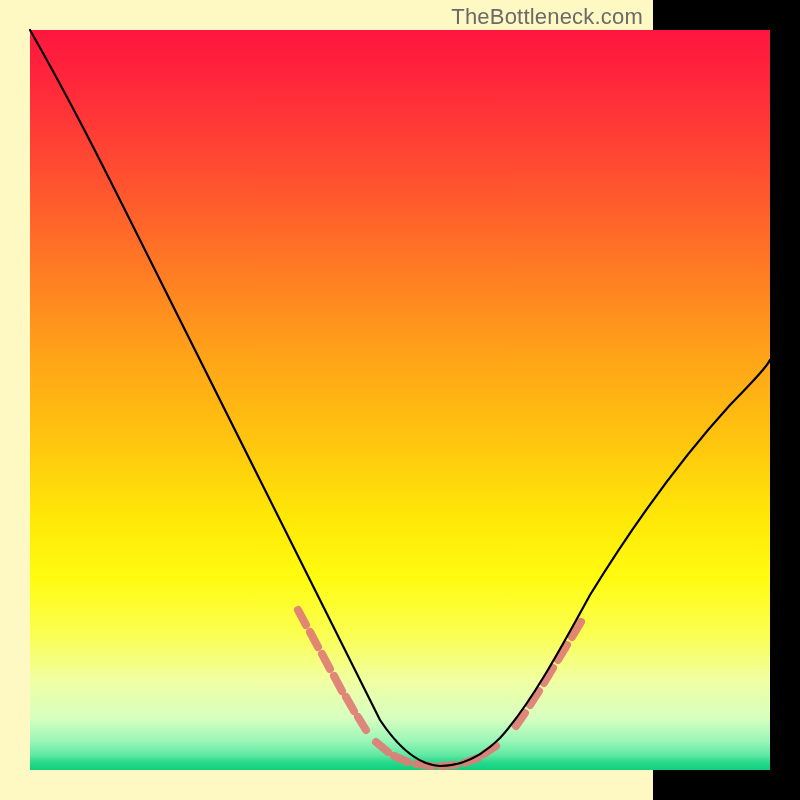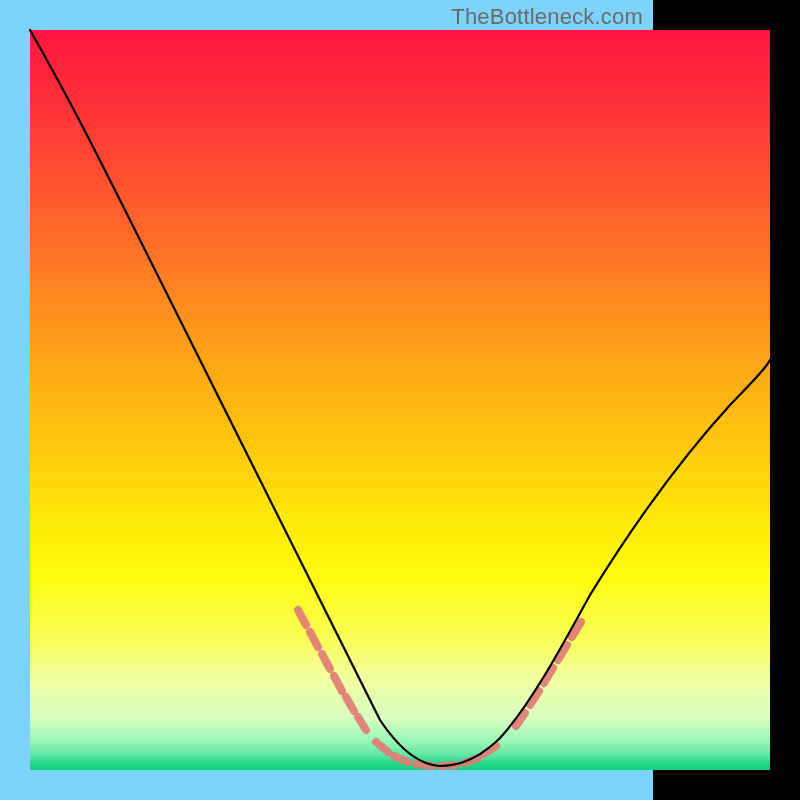--- a/index.html
+++ b/index.html
@@ -10,21 +10,21 @@
     background: #000;
     overflow: hidden;
     font-family: Arial, Helvetica, sans-serif;
   }
   .frame {
     position: absolute;
     left: 0;
     top: 0;
     width: 653px;
     height: 800px;
-    background: #7dd3fc;
+    background: #fef9c3;
   }
   .plot-area {
     position: absolute;
     left: 30px;
     top: 30px;
     width: 740px;
     height: 740px;
     
     background: linear-gradient(to bottom,
       #ff163f 0%,

